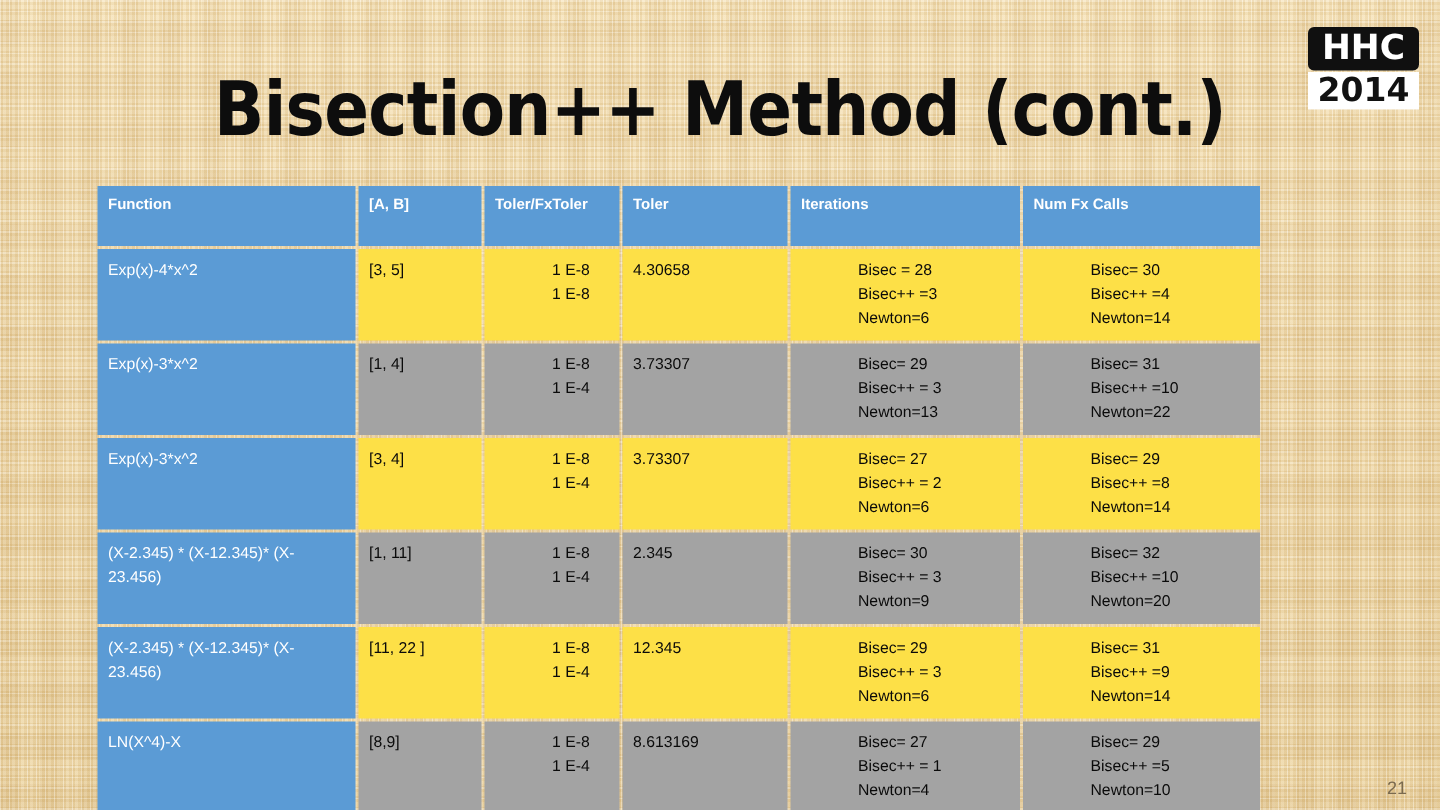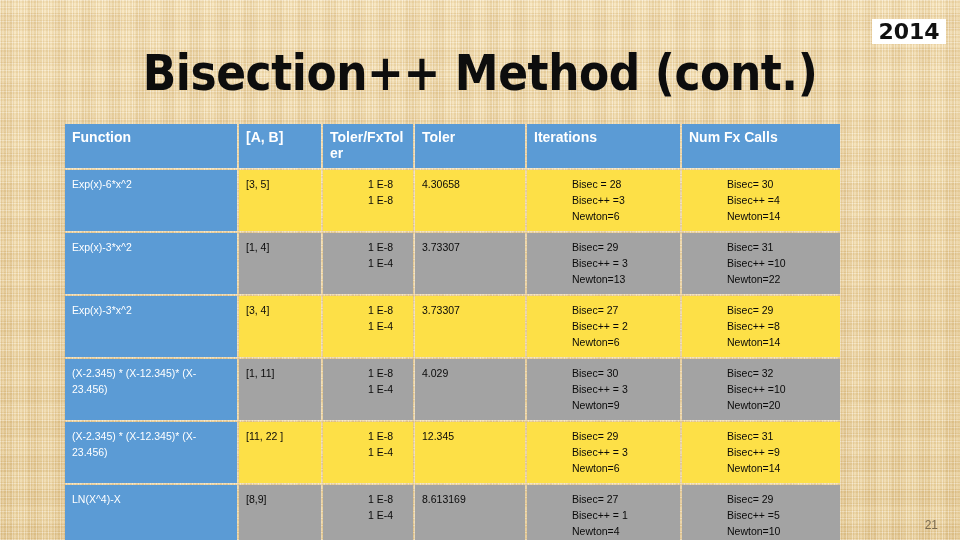--- a/index.html
+++ b/index.html
@@ -89,21 +89,21 @@
     line-height:16px;
     font-family:"Liberation Sans", sans-serif;
     border:0;
     word-wrap:break-word;
   }
   
   table.results thead th{
     background:#5b9bd5;
     color:#ffffff;
     font-weight:bold;
-    font-size:14px;
+    font-size:10px;
     height:28px;
     text-align:left;
     padding-top:5px;
   }
   
   table.results tbody td.fcol{
     background:#5b9bd5;
     color:#ffffff;
     font-weight:normal;
   }
@@ -143,20 +143,21 @@
 </head>
 <body>
 
 <div id="slide-bg"></div>
 
 <div id="slide-root">
 
   <div class="title">Bisection++ Method (cont.)</div>
 
   <div class="logo">
+    <span class="hhc">HHC</span>
     <span class="year">2014</span>
   </div>
 
   <div class="tbl-wrap">
     <table class="results">
       <colgroup>
         <col class="c0">
           <col class="c1">
           <col class="c2">
           <col class="c3">
@@ -168,21 +169,21 @@
           <th>Function</th>
           <th>[A, B]</th>
           <th>Toler/FxToler</th>
           <th>Toler</th>
           <th>Iterations</th>
           <th>Num Fx Calls</th>
         </tr>
       </thead>
       <tbody id="results-body">
           <tr class="band-a">
-            <td class="fcol">Exp(x)-6*x^2</td>
+            <td class="fcol">Exp(x)-4*x^2</td>
             <td>[3, 5]</td>
             <td class="stack">
               <span>1 E-8</span>
               <span>1 E-8</span>
             </td>
             <td>4.30658</td>
             <td class="stack">
               <span>Bisec = 28</span>
               <span>Bisec++ =3</span>
               <span>Newton=6</span>
@@ -231,21 +232,21 @@
               <span>Newton=14</span>
             </td>
           </tr>
           <tr class="band-b">
             <td class="fcol">(X-2.345) * (X-12.345)* (X-23.456)</td>
             <td>[1, 11]</td>
             <td class="stack">
               <span>1 E-8</span>
               <span>1 E-4</span>
             </td>
-            <td>4.029</td>
+            <td>2.345</td>
             <td class="stack">
               <span>Bisec= 30</span>
               <span>Bisec++ = 3</span>
               <span>Newton=9</span>
             </td>
             <td class="stack">
               <span>Bisec= 32</span>
               <span>Bisec++ =10</span>
               <span>Newton=20</span>
             </td>

